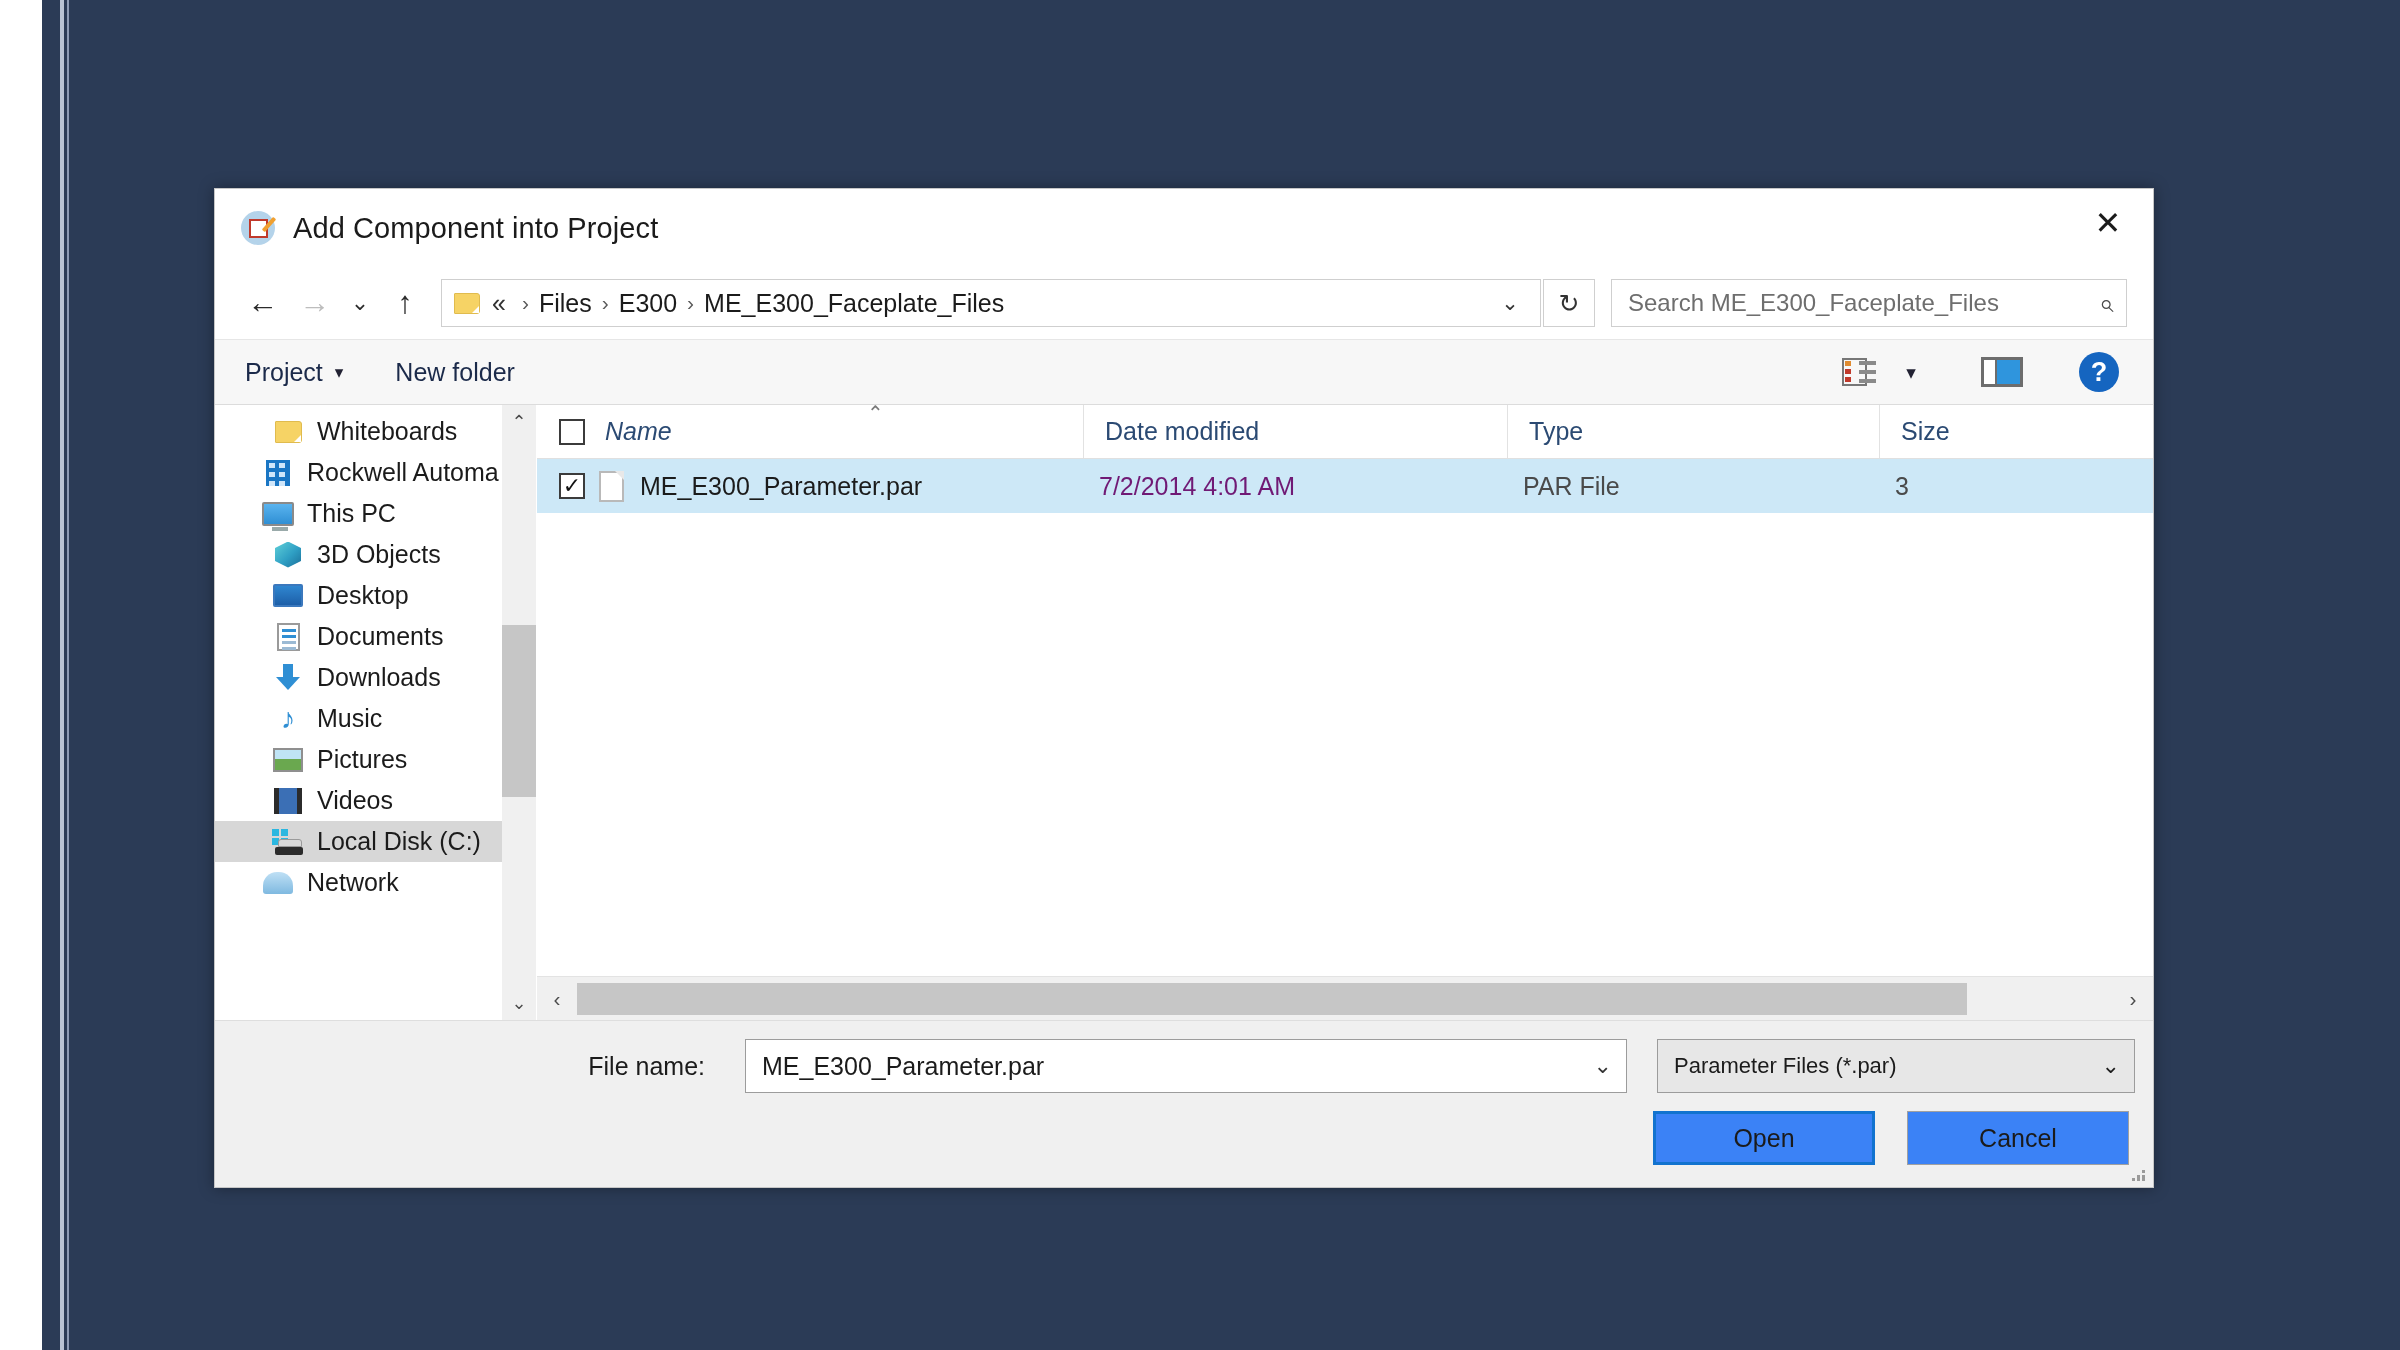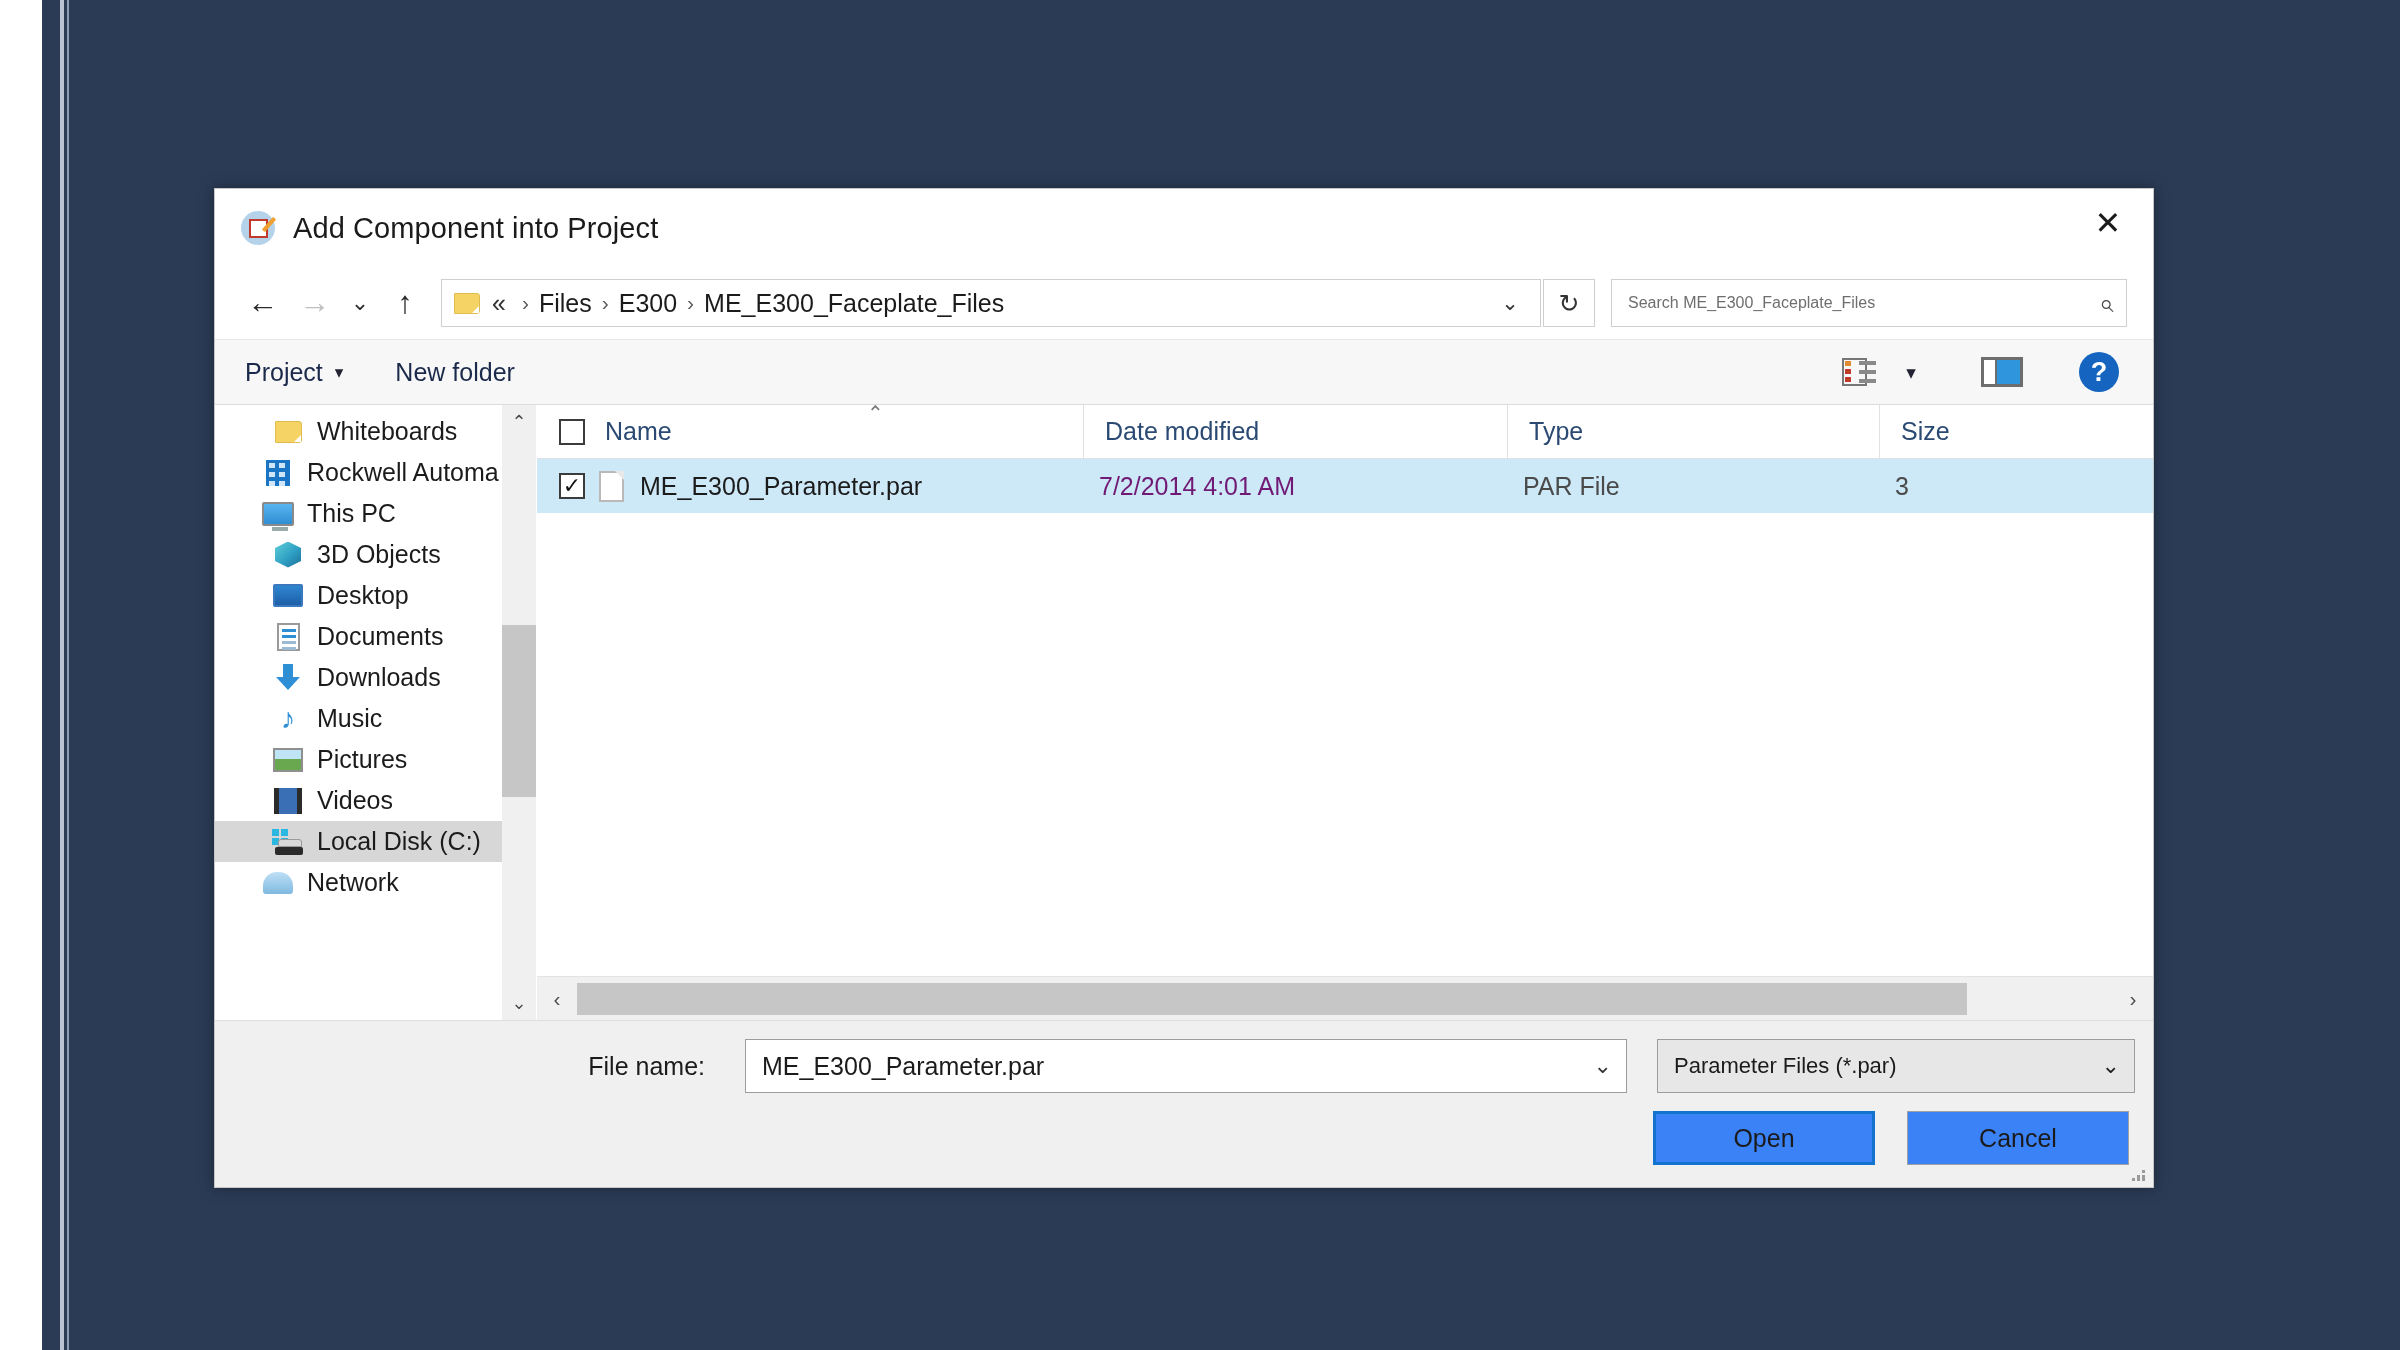--- a/index.html
+++ b/index.html
@@ -113,21 +113,21 @@
     border: 1px solid #cfcfcf; background: #fff;
     display: flex; align-items: center; justify-content: center;
     font-size: 25px; color: #333;
   }
   .searchbox {
     width: 516px; height: 48px; margin-left: 16px;
     border: 1px solid #cfcfcf; background: #fff;
     display: flex; align-items: center; justify-content: space-between;
     padding: 0 12px 0 16px; flex: 0 0 auto;
   }
-  .searchbox .ph { font-size: 16px; color: #6e6e6e; }
+  .searchbox .ph { font-size: 24px; color: #6e6e6e; }
   .searchbox .mag { font-size: 26px; color: #4a4a4a; transform: scaleX(-1); }
 
   
   .commandbar {
     height: 66px; flex: 0 0 66px;
     background: #f7f7f7;
     border-top: 1px solid #e6e6e6;
     border-bottom: 1px solid #dcdcdc;
     display: flex; align-items: center;
     padding: 0 26px 0 30px;
@@ -281,21 +281,21 @@
   .col-header {
     height: 54px; flex: 0 0 54px; display: flex; align-items: stretch;
     border-bottom: 1px solid #e0e0e0; position: relative;
   }
   .col {
     display: flex; align-items: center;
     font-size: 25px; color: #2b4a73;
     border-left: 1px solid #e2e2e2;
     padding-left: 21px;
   }
-  .col.first { border-left: none; padding-left: 0; }
+  .col.first { border-left: none; padding-left: 0; font-style: italic; }
   .sel-all-box {
     width: 26px; height: 26px; border: 2px solid #3b3b3b; background: #fff;
     margin-left: 22px; margin-right: 20px; flex: 0 0 auto;
   }
   .sort-caret {
     position: absolute; left: 330px; top: -4px;
     font-size: 20px; color: #7a7a7a;
   }
   .row {
     height: 54px; display: flex; align-items: center;

